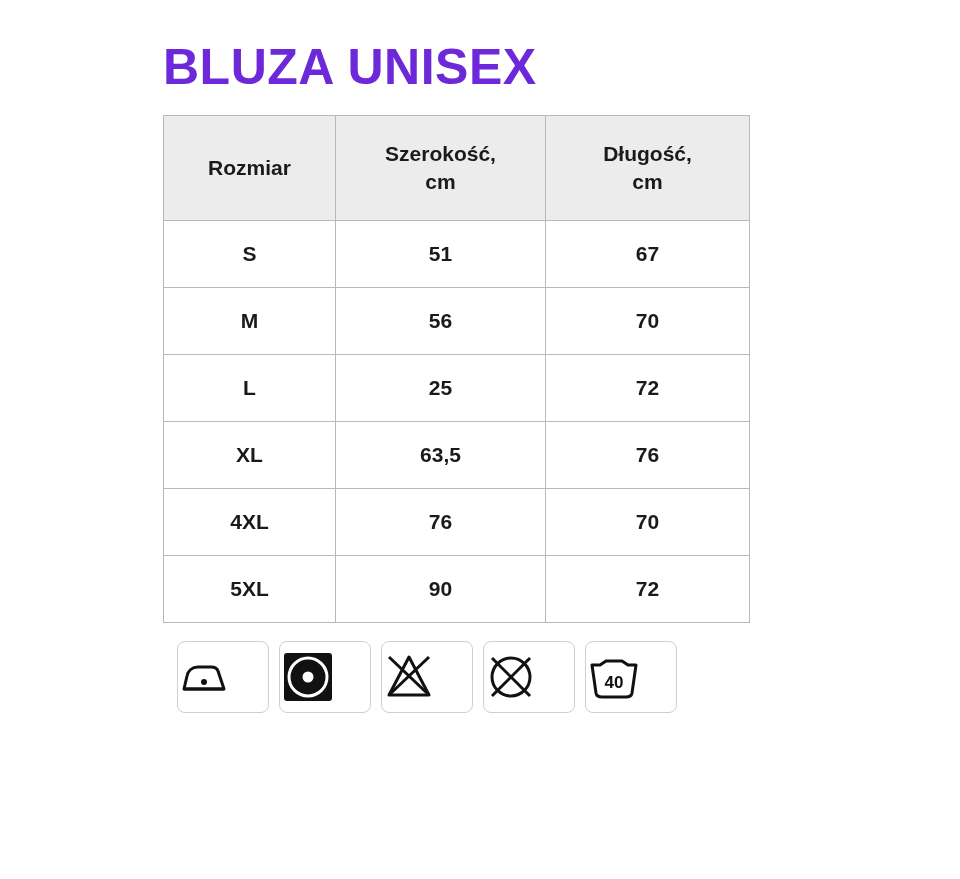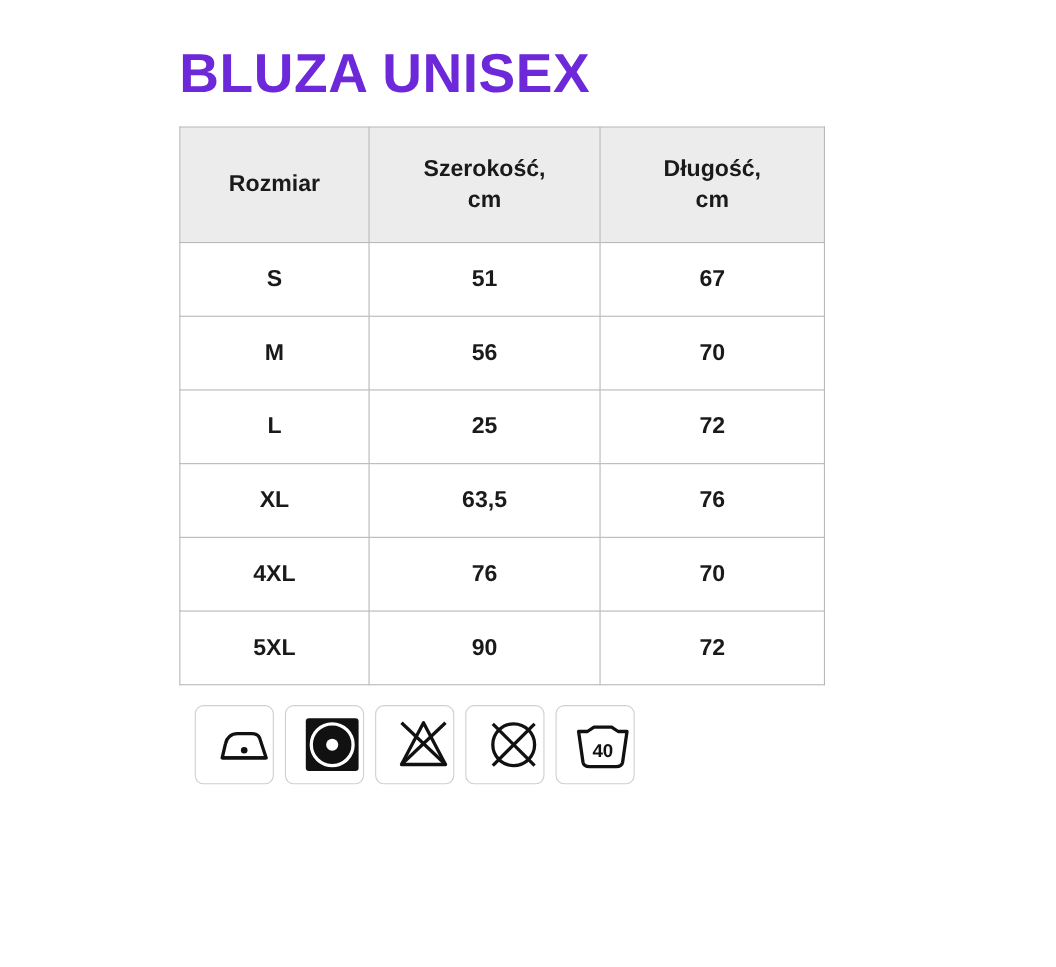--- a/index.html
+++ b/index.html
@@ -63,28 +63,28 @@
   col.c2 { width: 210px; }
   col.c3 { width: 204px; }
 
   .care-row {
     display: flex;
     gap: 10px;
     margin-top: 18px;
     margin-left: 14px;
   }
   .care-icon {
-    width: 72px;
+    width: 92px;
     height: 72px;
     border: 1px solid #cfcfcf;
     border-radius: 8px;
     background: #ffffff;
     display: flex;
     align-items: center;
-    justify-content: flex-end;
+    justify-content: flex-start;
     box-sizing: border-box;
   }
   .care-icon svg { display: block; }
 </style>
 </head>
 <body>
 
 <div class="page">
 
   <h1 class="title">BLUZA UNISEX</h1>

